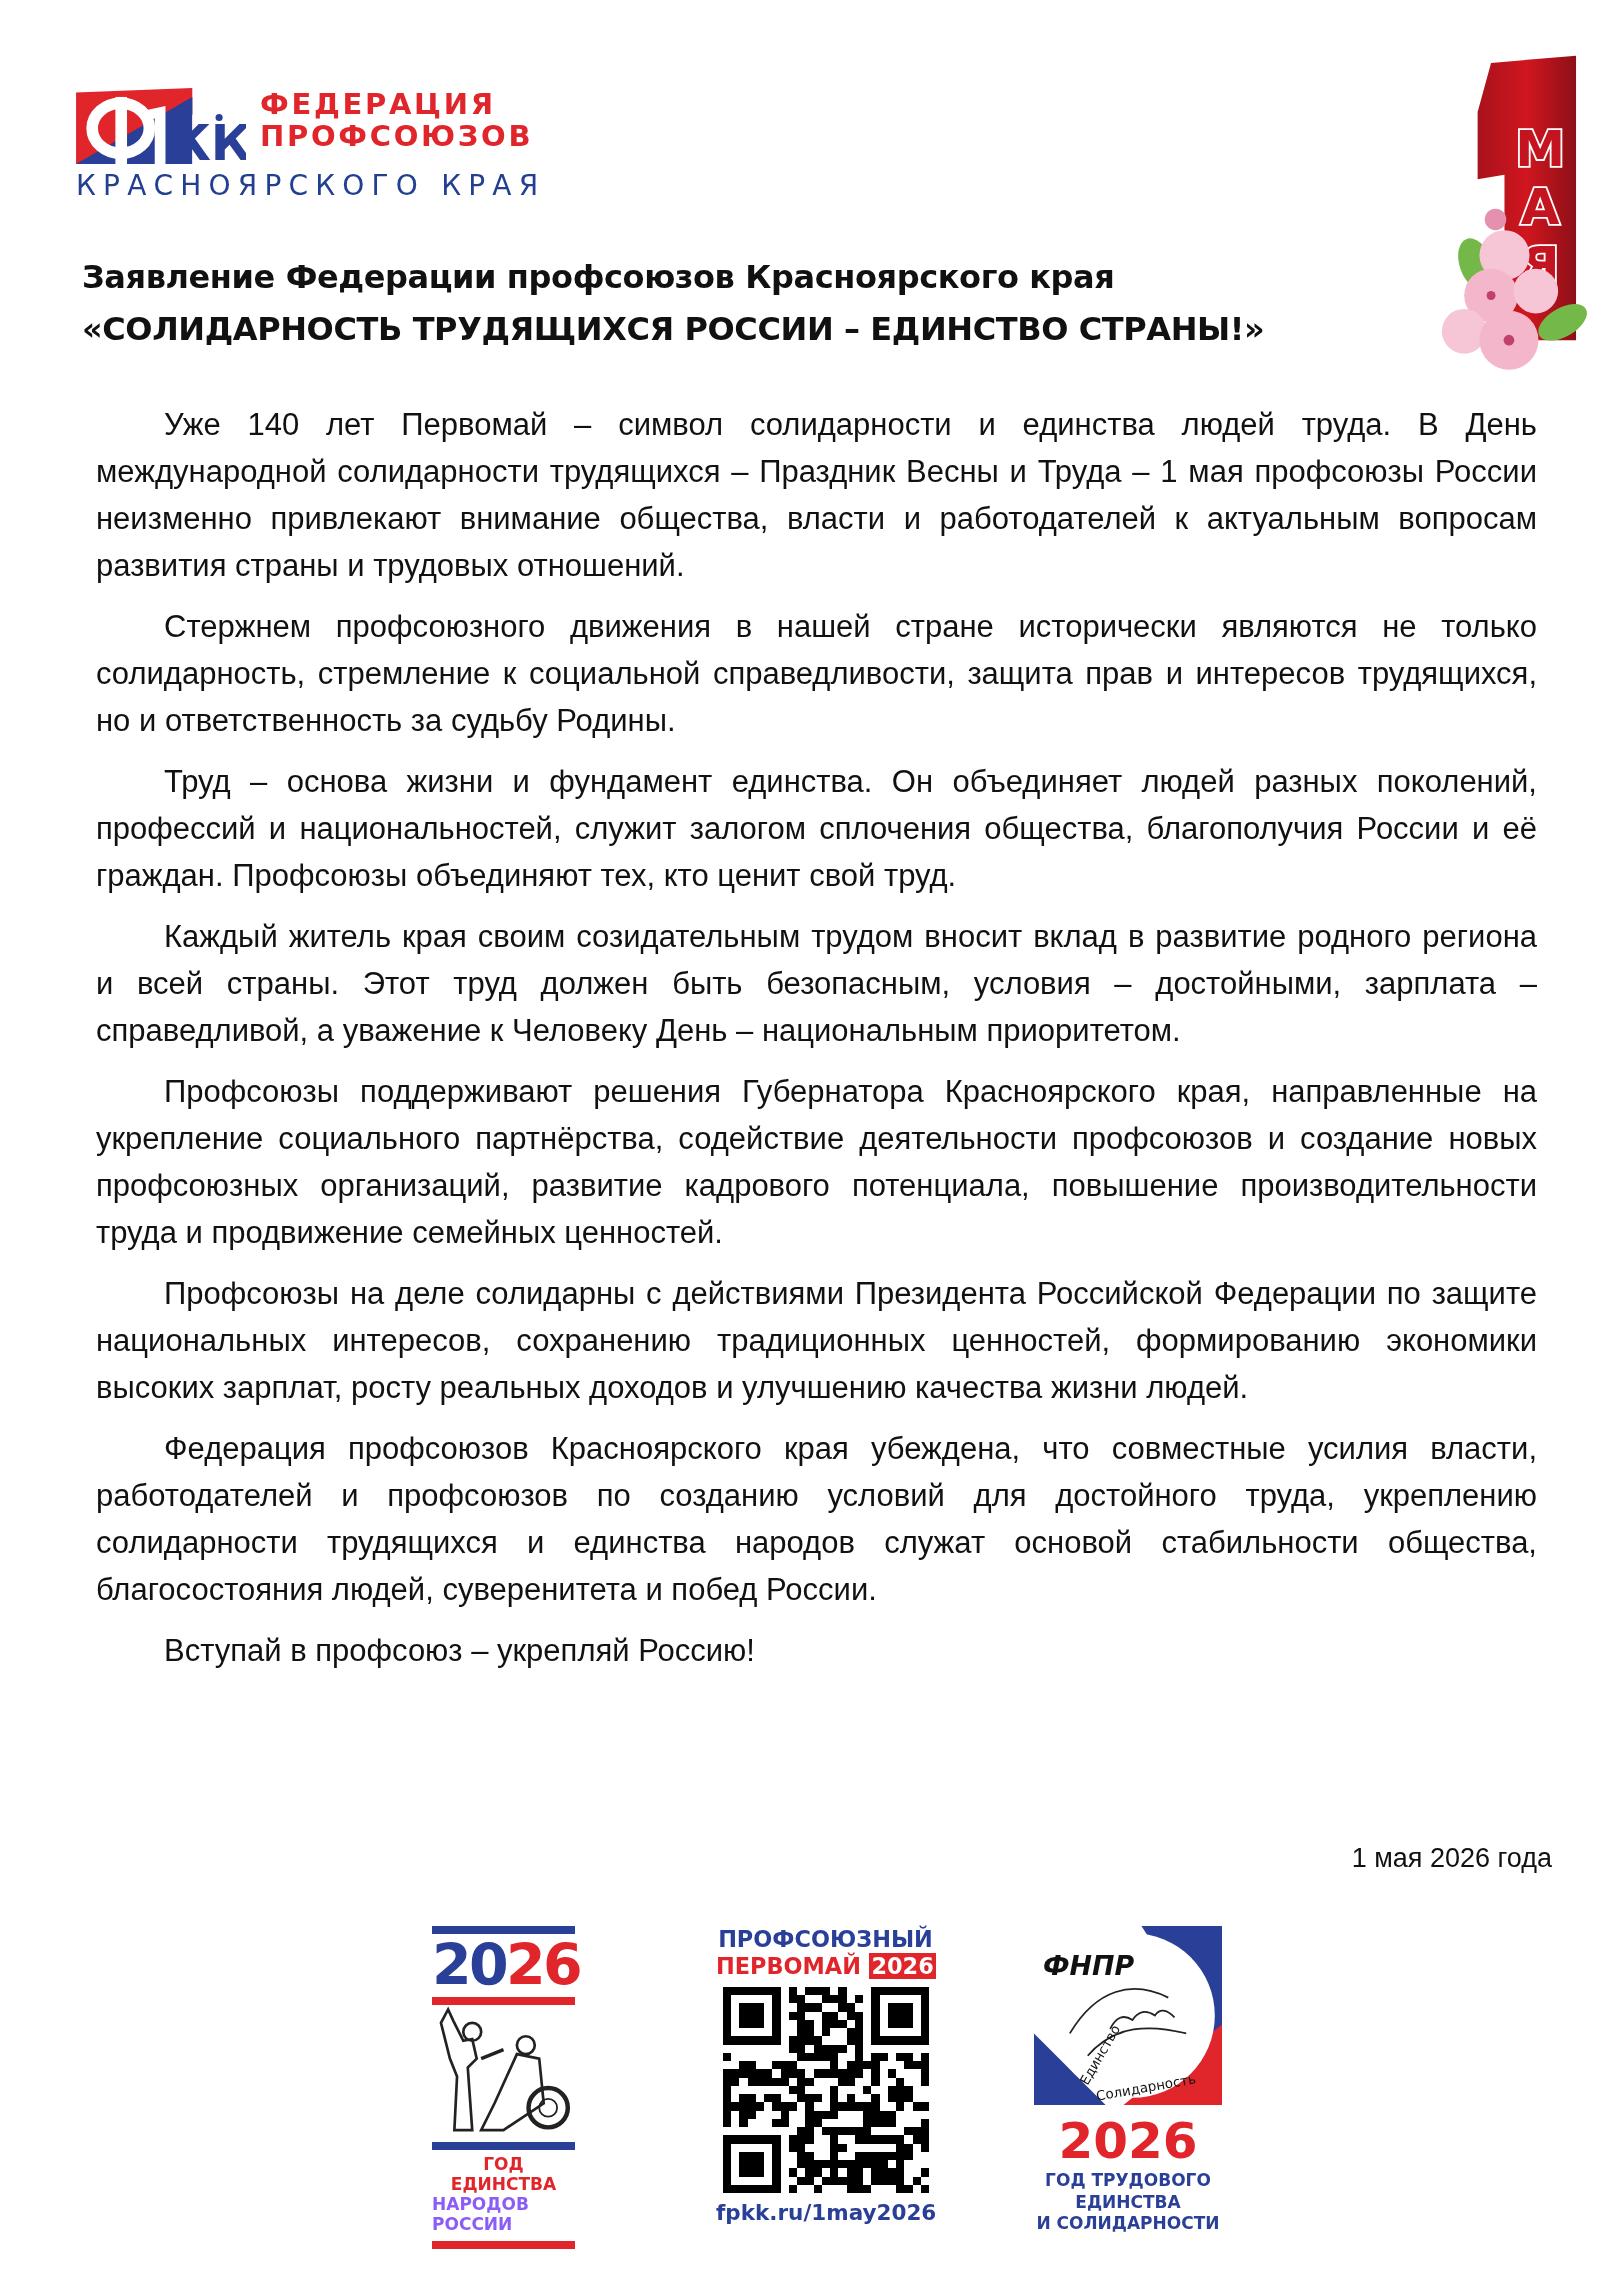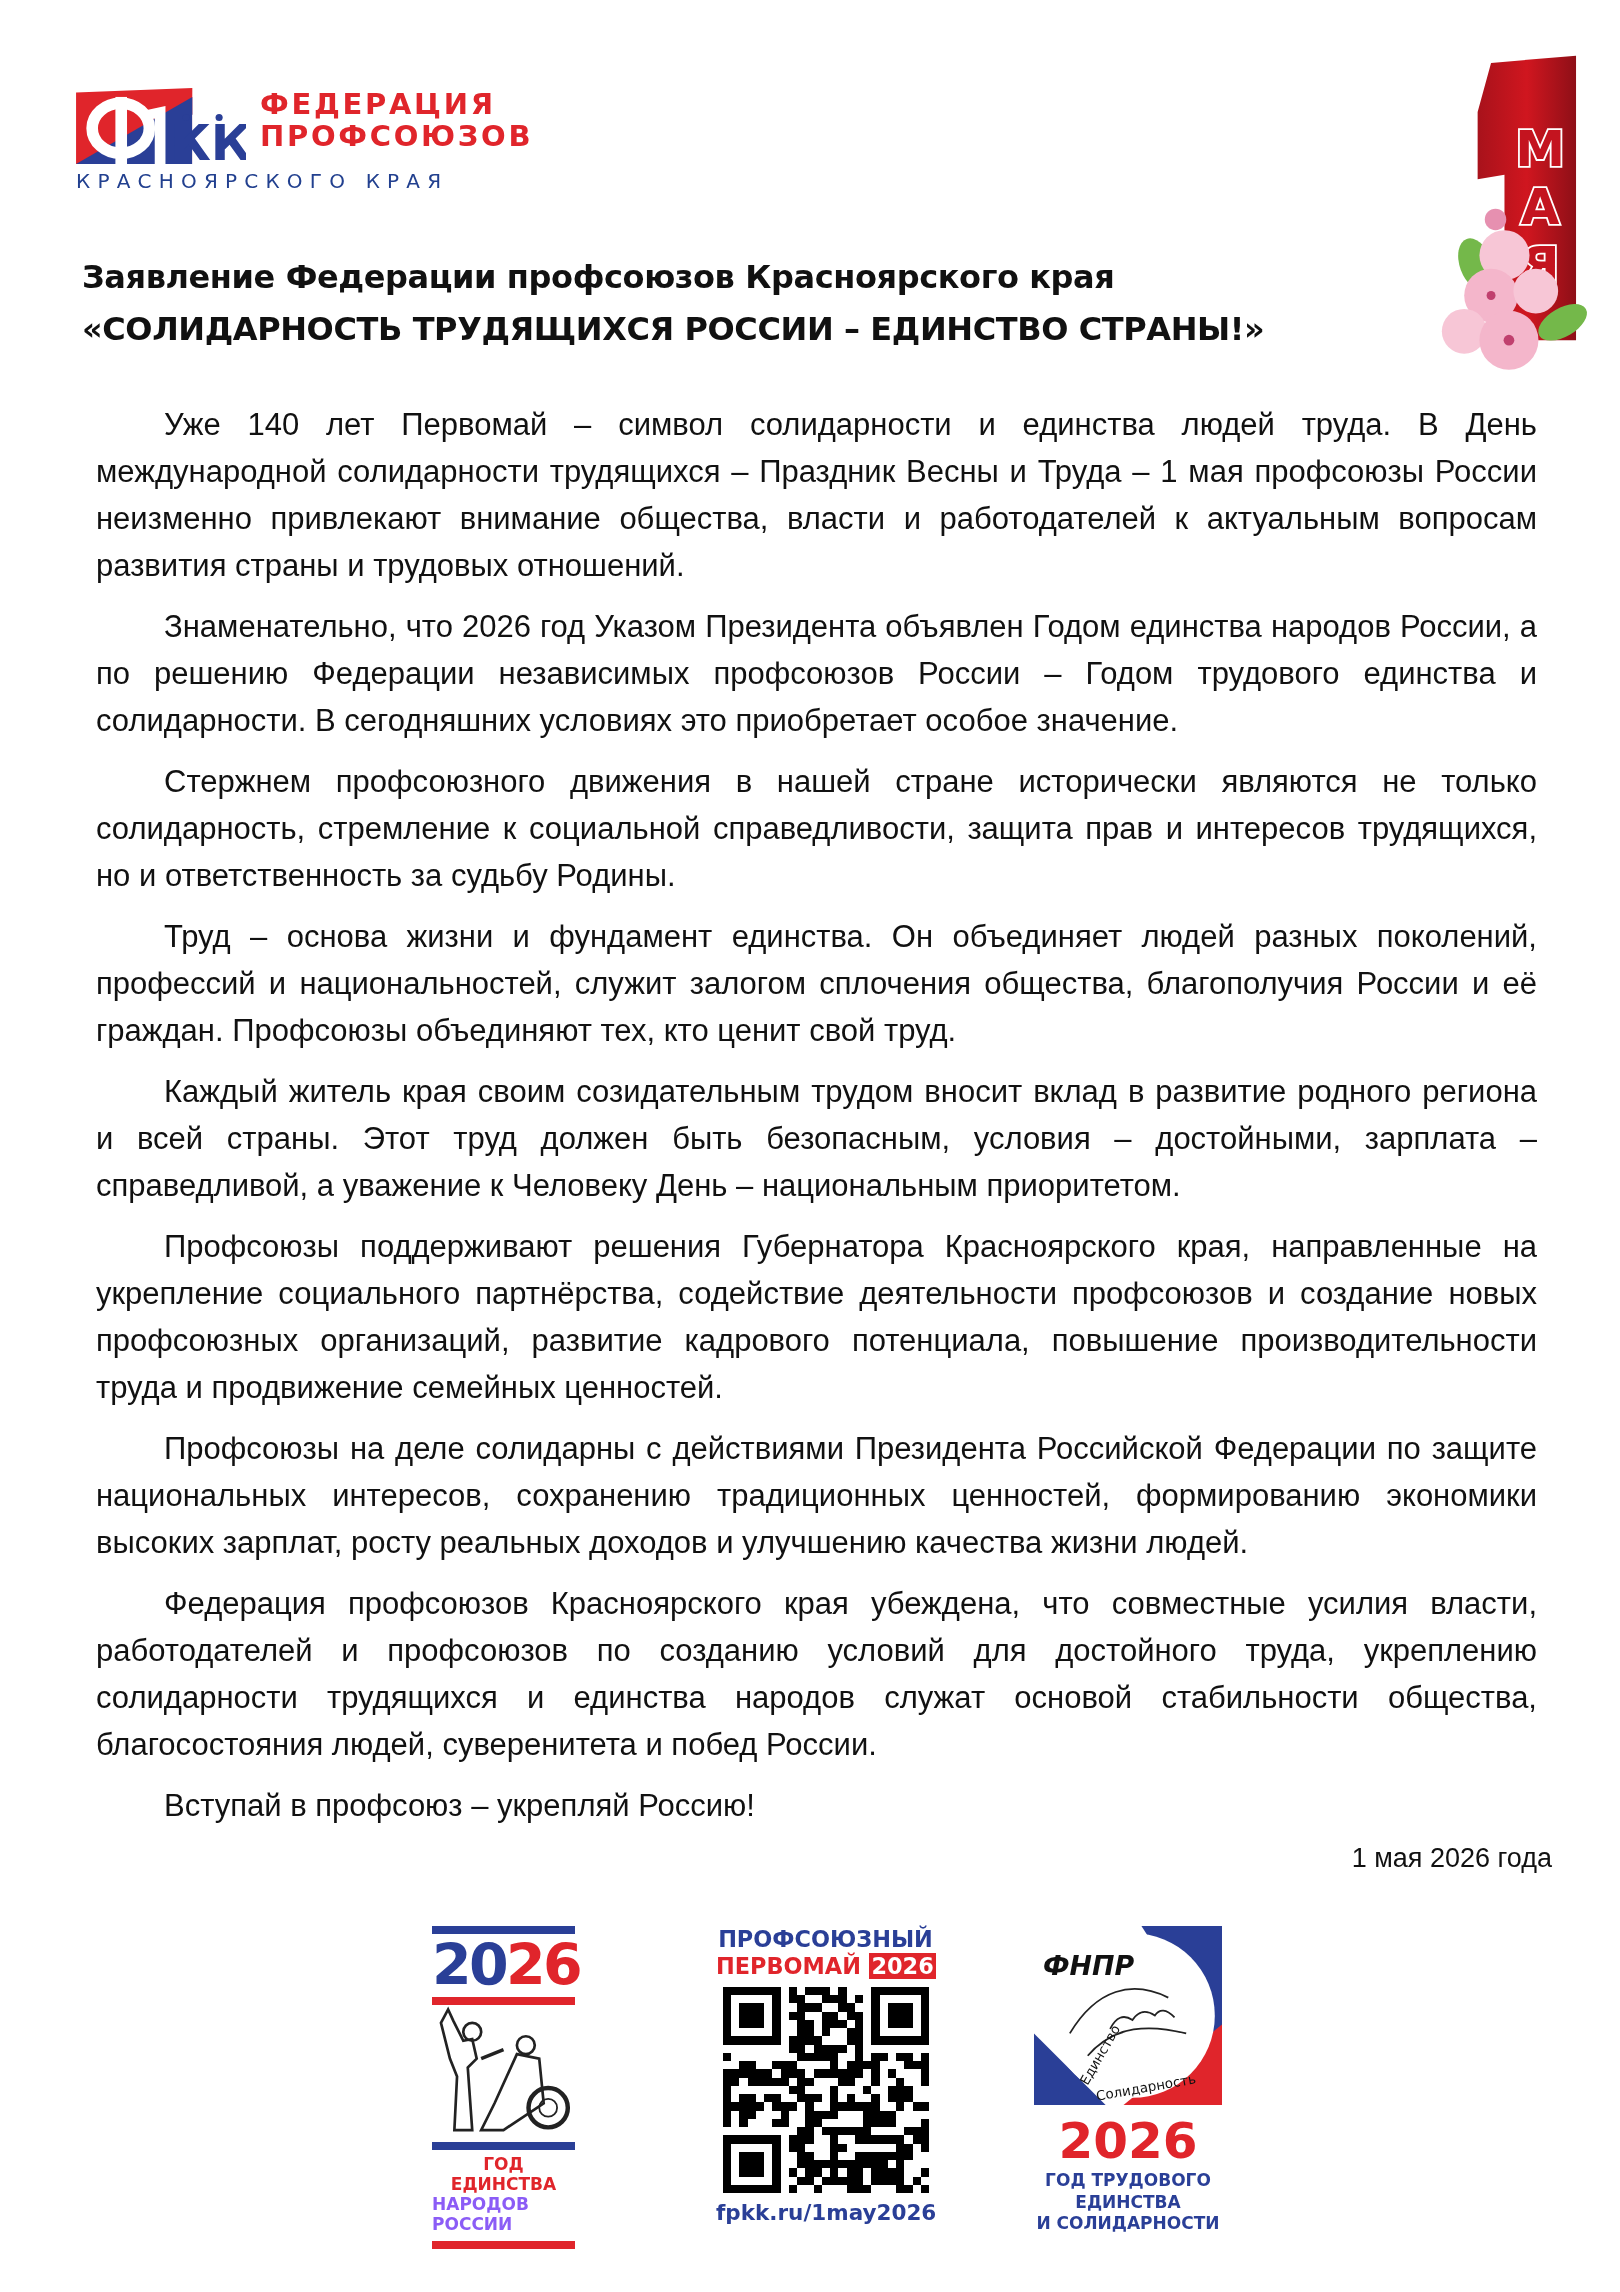--- a/index.html
+++ b/index.html
@@ -2,21 +2,21 @@
 <html style="font-size:14.3px"><head>
 <meta charset="utf-8">
 <style>
   html, body { margin:0; padding:0; background:#ffffff; }
   body { width:1620px; height:2293px; position:relative; overflow:hidden; font-family:"Liberation Sans", sans-serif; color:#111; }
 
   
   .logo { position:absolute; left:76px; top:79px; width:376px; height:116px; }
   .logo-mark { position:absolute; left:0; top:9px; width:170px; height:76px; }
   .logo-text { position:absolute; left:184px; top:9px; color:#e0252b; font-weight:bold; font-size:29px; line-height:32px; letter-spacing:2.7px; font-family:"DejaVu Sans", sans-serif; }
-  .logo-sub { position:absolute; left:0; top:90px; color:#22408f; font-size:20px; letter-spacing:7.2px; font-family:"DejaVu Sans", sans-serif; white-space:nowrap; }
+  .logo-sub { position:absolute; left:0; top:90px; color:#22408f; font-size:28px; letter-spacing:7.2px; font-family:"DejaVu Sans", sans-serif; white-space:nowrap; }
 
   
   .may { position:absolute; left:1406px; top:45px; width:188px; height:331px; }
 
   
   .title { position:absolute; left:82px; top:251px; width:1325px; font-family:"DejaVu Sans", sans-serif; font-weight:bold; font-size:32px; line-height:52px; letter-spacing:-0.4px; }
   .title div { white-space:nowrap; }
 
   
   .body-text { position:absolute; left:82px; top:387px; width:1469px; font-family:"Liberation Sans", sans-serif; font-size:31px; line-height:47px; text-align:justify; }
@@ -95,21 +95,20 @@
   </g>
 </svg>
 
 <div class="title">
   <div>Заявление Федерации профсоюзов Красноярского края</div>
   <div>«СОЛИДАРНОСТЬ ТРУДЯЩИХСЯ РОССИИ – ЕДИНСТВО СТРАНЫ!»</div>
 </div>
 
 <div class="body-text">
   <p>Уже 140 лет Первомай – символ солидарности и единства людей труда. В День международной солидарности трудящихся – Праздник Весны и Труда – 1 мая профсоюзы России неизменно привлекают внимание общества, власти и работодателей к актуальным вопросам развития страны и трудовых отношений.</p>
-  <p>Знаменательно, что 2026 год Указом Президента объявлен Годом единства народов России, а по решению Федерации независимых профсоюзов России – Годом трудового единства и солидарности. В сегодняшних условиях это приобретает особое значение.</p>
   <p>Стержнем профсоюзного движения в нашей стране исторически являются не только солидарность, стремление к социальной справедливости, защита прав и интересов трудящихся, но и ответственность за судьбу Родины.</p>
   <p>Труд – основа жизни и фундамент единства. Он объединяет людей разных поколений, профессий и национальностей, служит залогом сплочения общества, благополучия России и её граждан. Профсоюзы объединяют тех, кто ценит свой труд.</p>
   <p>Каждый житель края своим созидательным трудом вносит вклад в развитие родного региона и всей страны. Этот труд должен быть безопасным, условия – достойными, зарплата – справедливой, а уважение к Человеку День – национальным приоритетом.</p>
   <p>Профсоюзы поддерживают решения Губернатора Красноярского края, направленные на укрепление социального партнёрства, содействие деятельности профсоюзов и создание новых профсоюзных организаций, развитие кадрового потенциала, повышение производительности труда и продвижение семейных ценностей.</p>
   <p>Профсоюзы на деле солидарны с действиями Президента Российской Федерации по защите национальных интересов, сохранению традиционных ценностей, формированию экономики высоких зарплат, росту реальных доходов и улучшению качества жизни людей.</p>
   <p>Федерация профсоюзов Красноярского края убеждена, что совместные усилия власти, работодателей и профсоюзов по созданию условий для достойного труда, укреплению солидарности трудящихся и единства народов служат основой стабильности общества, благосостояния людей, суверенитета и побед России.</p>
   <p>Вступай в профсоюз – укрепляй Россию!</p>
 </div>
 <div class="date">1 мая 2026 года</div>
 

